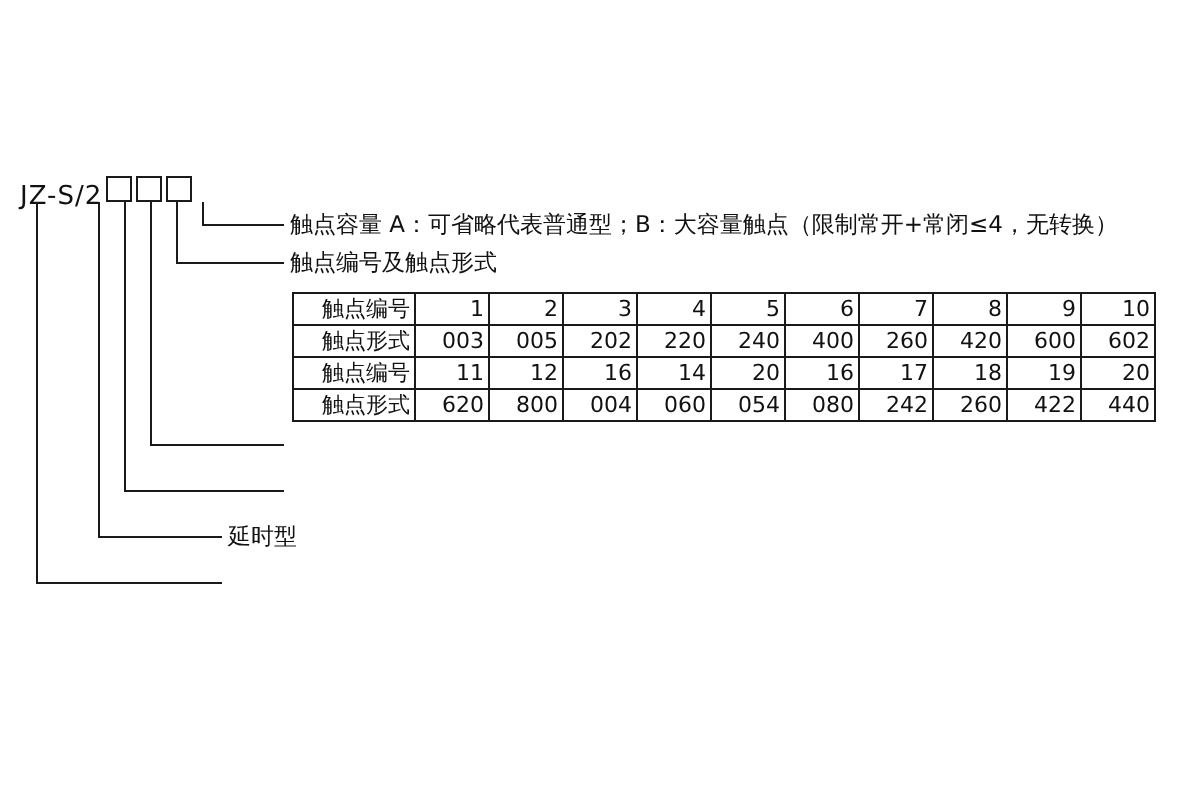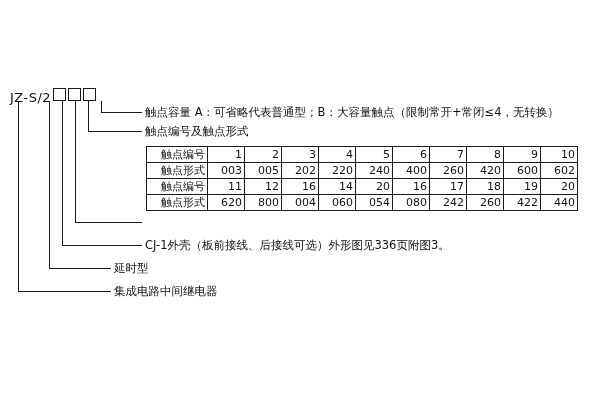--- a/index.html
+++ b/index.html
@@ -106,23 +106,21 @@
   <div class="hline" style="left:62px; top:245px; width:80px;"></div>
 
   <div class="vline" style="left:49px; top:101px; height:167px;"></div>
   <div class="hline" style="left:49px; top:268px; width:62px;"></div>
 
   <div class="vline" style="left:18px; top:101px; height:190px;"></div>
   <div class="hline" style="left:18px; top:291px; width:93px;"></div>
 
   <div class="lbl" style="left:145px; top:105px;">触点容量  A：可省略代表普通型；B：大容量触点（限制常开+常闭≤4，无转换）</div>
   <div class="lbl" style="left:145px; top:124px;">触点编号及触点形式</div>
-  <div class="lbl" style="left:145px; top:238px;">CJ-1外壳（板前接线、后接线可选）外形图见336页附图3。</div>
   <div class="lbl" style="left:114px; top:261px;">延时型</div>
-  <div class="lbl" style="left:114px; top:284px;">集成电路中间继电器</div>
 
   <div class="tbl-wrap">
     <table class="contact">
       <tbody>
         <tr>
           <td class="rowhead">触点编号</td>
           <td class="cell">1</td>
           <td class="cell">2</td>
           <td class="cell">3</td>
           <td class="cell">4</td>

